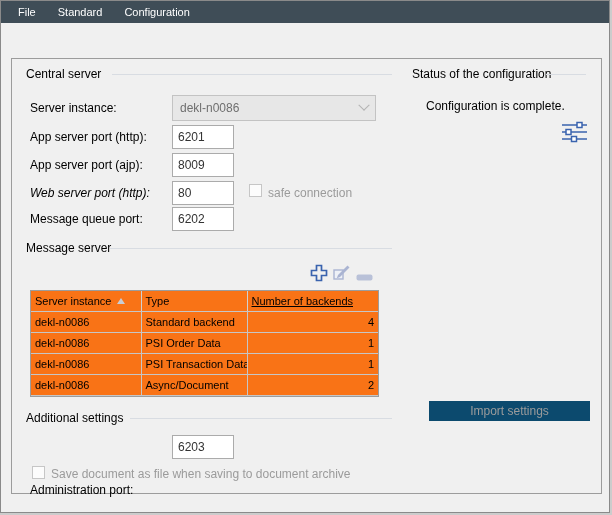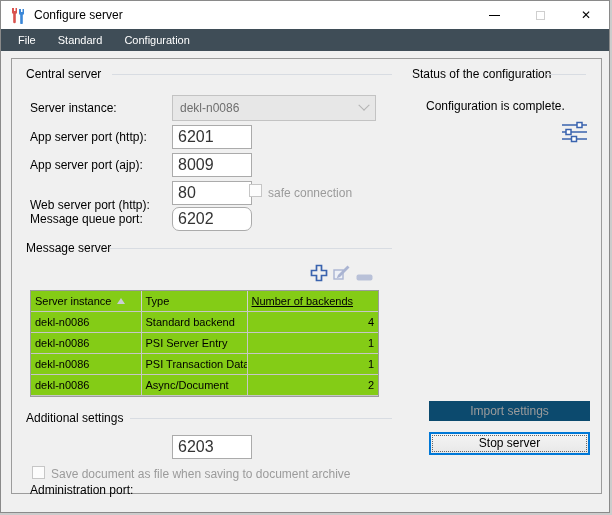--- a/index.html
+++ b/index.html
@@ -31,38 +31,38 @@
     position: absolute; left: 10px; top: 57px;
     width: 591px; height: 436px;
     border: 1px solid #9c9c9c;
     background: #f0f0f0;
   }
   .abs { position: absolute; }
   .group-label { font-size: 12px; color: #000; white-space: nowrap; }
   .group-line { height: 1px; background: #d8dce2; }
   .field-label { font-size: 12px; color: #000; white-space: nowrap; }
   .txt-input {
-    position: absolute; left: 160px; width: 80px; height: 24px;
+    position: absolute; left: 160px; width: 62px; height: 24px;
     border: 1px solid #ababab; background: #fff;
-    font-family: "Liberation Sans", sans-serif; font-size: 16px; color: #333;
+    font-family: "Liberation Sans", sans-serif; font-size: 12px; color: #333;
     padding: 0 5px; outline: none;
   }
   .combo {
     position: absolute; left: 160px; top: 36px; width: 204px; height: 26px;
     background: #e7e7e7; border: 1px solid #c3c3c3;
     display: flex; align-items: center; padding: 0 7px;
     color: #6f6f6f; font-size: 12px;
   }
   .combo .chev { margin-left: auto; width: 8px; height: 8px; border-right: 1.5px solid #b3b3b3; border-bottom: 1.5px solid #b3b3b3; transform: rotate(45deg) translate(-2px,-2px); }
   .checkbox { width: 13px; height: 13px; border: 1px solid #c6c6c6; background: #fcfcfc; display: inline-block; }
   .dis-label { color: #9b9b9b; font-size: 12px; white-space: nowrap; }
   
   .tbl-wrap {
     position: absolute; left: 18px; top: 231px; width: 349px; height: 107px;
-    border: 1px solid #9c9c9c; background: #84cc16; overflow: hidden;
+    border: 1px solid #9c9c9c; background: #f97316; overflow: hidden;
   }
   table.grid { border-collapse: collapse; table-layout: fixed; width: 347px; font-size: 11px; }
   table.grid th {
     font-weight: normal; text-align: left; height: 20px;
     padding: 0 4px; border-right: 1px solid #d0d0d0; border-bottom: 1px solid #c6c6c6;
     white-space: nowrap; overflow: hidden;
   }
   table.grid th:last-child { border-right: none; text-decoration: underline; }
   table.grid td {
     height: 21px; padding: 0 4px;
@@ -91,38 +91,20 @@
     top: 404px; height: 21px; line-height: 19px;
     background: linear-gradient(#f5f5f5, #e8e8e8);
     border: 1px solid #7a7a7a; color: #000;
   }
 </style>
 </head>
 <body>
 
 <div class="window">
 
-  <div class="titlebar">
-    <span class="app-icon">
-      <svg width="17" height="17" viewBox="0 0 17 17">
-        <path d="M3 1 h2 v3 h1.5 V1 H8 v4.5 a1.2 1.2 0 0 1 -1.2 1.2 V15 a1 1 0 0 1 -2.6 0 V6.7 A1.2 1.2 0 0 1 3 5.5 Z" fill="#d9534f"></path>
-        <path d="M10 2 h2 v3 h1.5 V2 H15 v4.5 a1.2 1.2 0 0 1 -1.2 1.2 V16 a1 1 0 0 1 -2.6 0 V7.7 A1.2 1.2 0 0 1 10 6.5 Z" fill="#3b87d8"></path>
-      </svg>
-    </span>
-    <span class="title">Configure server</span>
-    <div class="caption">
-      <div class="cap-btn min">
-          <span></span>
-        </div>
-      <div class="cap-btn max">
-          <span></span>
-        </div>
-      <div class="cap-btn close">✕</div>
-    </div>
-  </div>
 
   <div class="menubar">
     <span class="menu-item">File</span>
     <span class="menu-item">Standard</span>
     <span class="menu-item">Configuration</span>
   </div>
 
   <div class="panel">
 
     <div class="abs group-label" style="left:14px; top:8px;">Central server</div>
@@ -133,27 +115,27 @@
       <span>dekl-n0086</span>
       <span class="chev"></span>
     </div>
 
     <div class="abs field-label" style="left:18px; top:71px;">App server port (http):</div>
     <input class="txt-input" style="top: 66px;" value="6201">
 
     <div class="abs field-label" style="left:18px; top:99px;">App server port (ajp):</div>
     <input class="txt-input" style="top: 94px;" value="8009">
 
-    <div class="abs field-label" style="left:18px; top:139px;">Web server port (http):</div>
+    <div class="abs field-label" style="left:18px; top:127px;font-style:italic;">Web server port (http):</div>
     <input class="txt-input" style="top: 122px;" value="80">
     <span class="abs checkbox" style="left:237px; top:125px;"></span>
     <span class="abs dis-label" style="left:256px; top:127px;">safe connection</span>
 
     <div class="abs field-label" style="left:18px; top:153px;">Message queue port:</div>
-    <input class="txt-input" style="top: 148px; border-radius: 7px;" value="6202">
+    <input class="txt-input" style="top: 148px;" value="6202">
 
     <div class="abs group-label" style="left:400px; top:8px;">Status of the configuration</div>
     <div class="abs group-line" style="left:534px; top:15px; width:40px;"></div>
     <div class="abs field-label" style="left:414px; top:40px;">Configuration is complete.</div>
     <span class="abs" style="left:549px; top:62px;">
       <svg width="27" height="22" viewBox="0 0 27 22">
         <g stroke="#3a63ae" stroke-width="1.5" fill="#fff">
           <line x1="1" y1="4" x2="26" y2="4"></line>
             <rect x="16" y="1.5" width="5" height="5"></rect>
           <line x1="1" y1="11" x2="26" y2="11"></line>
@@ -199,21 +181,21 @@
           </tr>
         </thead>
         <tbody>
           <tr>
             <td>dekl-n0086</td>
             <td>Standard backend</td>
             <td class="num">4</td>
           </tr>
           <tr>
             <td>dekl-n0086</td>
-            <td>PSI Server Entry</td>
+            <td>PSI Order Data</td>
             <td class="num">1</td>
           </tr>
           <tr>
             <td>dekl-n0086</td>
             <td>PSI Transaction Data</td>
             <td class="num">1</td>
           </tr>
           <tr>
             <td>dekl-n0086</td>
             <td>Async/Document</td>
@@ -226,16 +208,15 @@
     <div class="abs group-label" style="left:14px; top:352px;">Additional settings</div>
     <div class="abs group-line" style="left:118px; top:359px; width:262px;"></div>
 
     <div class="abs field-label" style="left:18px; top:381px;margin-top:43px;">Administration port:</div>
     <input class="txt-input" style="top: 376px;" value="6203">
 
     <span class="abs checkbox" style="left:20px; top:407px;"></span>
     <span class="abs dis-label" style="left:39px; top:408px;">Save document as file when saving to document archive</span>
 
     <div class="btn btn-disabled">Import settings</div>
-    <div class="btn btn-default">Stop server</div>
 
   </div>
 </div>
 
 </body></html>

